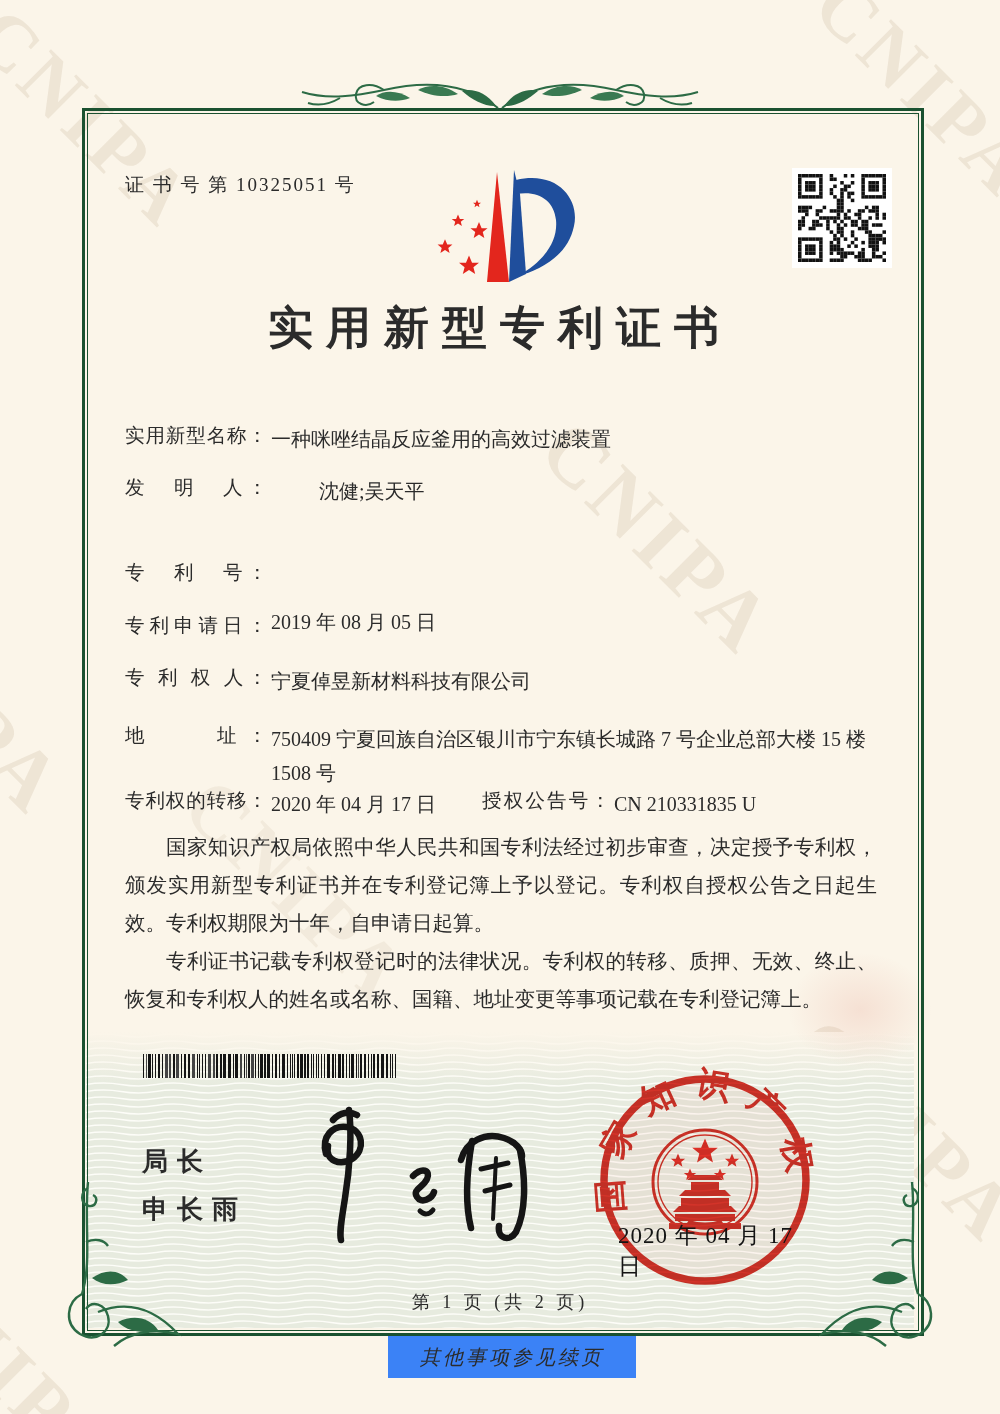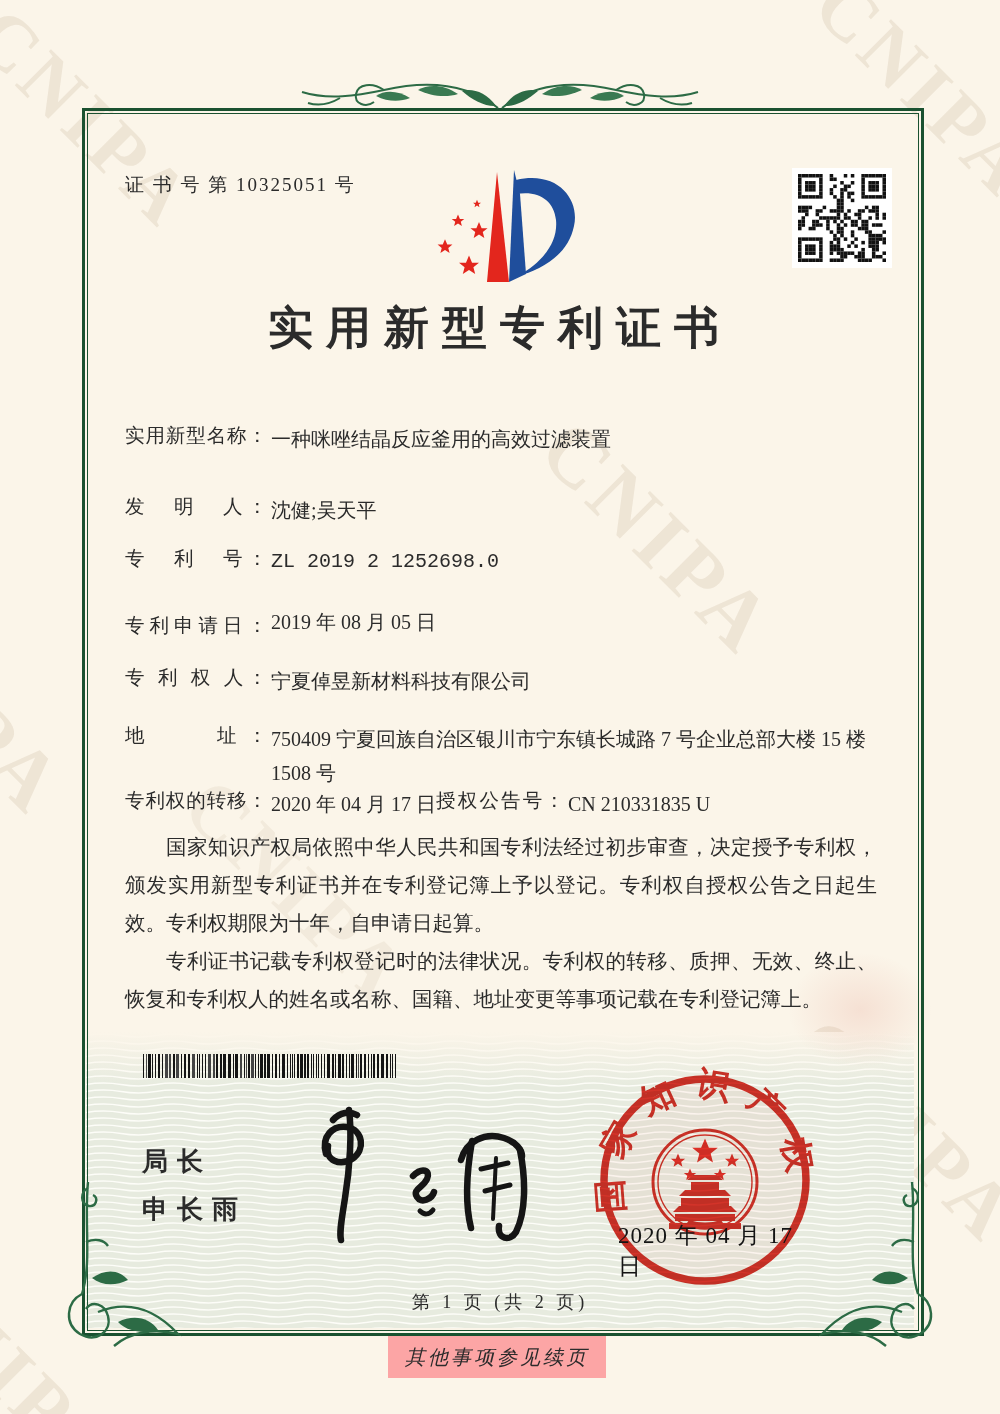--- a/index.html
+++ b/index.html
@@ -30,39 +30,39 @@
   .qr{position:absolute;left:792px;top:168px;width:100px;height:100px;background:#ffffff;z-index:4;
       display:flex;align-items:center;justify-content:center;}
   .title{position:absolute;left:0;top:298px;width:1000px;text-align:center;font-size:45px;
          font-weight:700;letter-spacing:13px;z-index:4;}
 
   .fields{position:absolute;left:125px;top:422px;width:760px;z-index:4;}
   .frow{position:absolute;left:0;display:flex;}
   .flabel{display:inline-block;width:142px;font-size:19.5px;white-space:pre;
           text-align:justify;text-align-last:justify;flex:none;}
   .fvalue{font-size:20px;margin-left:4px;white-space:pre-wrap;max-width:600px;line-height:34px;}
-  .grant2{display:flex;}
+  .grant2{margin-left:46px;display:flex;}
 
   .paras{position:absolute;left:125px;top:828px;width:752px;z-index:4;}
   .paras p{margin:0;font-size:20.5px;line-height:38px;text-align:justify;text-indent:2em;}
 
   .barcode{position:absolute;left:143px;top:1054px;z-index:4;}
 
   .officer{position:absolute;left:142px;z-index:4;font-size:26px;letter-spacing:9px;font-weight:bold;}
   .signature{position:absolute;left:295px;top:1098px;z-index:4;}
 
   .seal{position:absolute;left:585px;top:1058px;z-index:5;mix-blend-mode:multiply;opacity:0.95;}
   .sealtxt{font-size:34px;font-weight:700;letter-spacing:17px;fill:#d3281e;
            font-family:"Liberation Serif","DejaVu Serif",serif;}
   .seal-date{position:absolute;left:618px;top:1220px;width:190px;font-size:23px;z-index:6;
              color:#141414;letter-spacing:1px;}
 
   .page-info{position:absolute;left:0;top:1290px;width:1000px;text-align:center;font-size:18px;
              letter-spacing:4px;z-index:4;}
-  .footer-note{position:absolute;left:388px;top:1336px;width:218px;height:42px;background:#fca5a5;
+  .footer-note{position:absolute;left:388px;top:1336px;width:248px;height:42px;background:#3b82f6;
                z-index:4;display:flex;align-items:center;justify-content:center;font-size:20px;
                font-style:italic;letter-spacing:3px;}
 </style>
 </head>
 <body>
 
 <div id="page">
 
   <div class="wm" style="left:20px;top:-10px;font-size:78px;transform:rotate(45deg);">CNIPA</div>
   <div class="wm" style="left:860px;top:-40px;font-size:78px;transform:rotate(45deg);">CNIPA</div>
@@ -418,27 +418,26 @@
       </svg>
   </div>
 
   <div class="title">实用新型专利证书</div>
 
   <div class="fields">
     <div class="frow" style="top:0;">
       <span class="flabel">实用新型名称：</span>
       <span class="fvalue">一种咪唑结晶反应釜用的高效过滤装置</span>
     </div>
-    <div class="frow" style="top:71px;">
+    <div class="frow" style="top:52px;gap:48px;">
       <span class="flabel">发　明　人：</span>
       <span class="fvalue">沈健;吴天平</span>
     </div>
-    <div class="frow" style="top:123px;font-family:Liberation Mono, monospace;">
+    <div class="frow" style="top:137px;">
       <span class="flabel">专　利　号：</span>
-      <span class="fvalue">ZL 2019 2 1252698.0</span>
     </div>
     <div class="frow" style="top:183px;align-items:flex-end;">
       <span class="flabel">专利申请日：</span>
       <span class="fvalue">2019 年 08 月 05 日</span>
     </div>
     <div class="frow" style="top:242px;">
       <span class="flabel">专 利 权 人：</span>
       <span class="fvalue">宁夏倬昱新材料科技有限公司</span>
     </div>
     <div class="frow" style="top:300px;">

